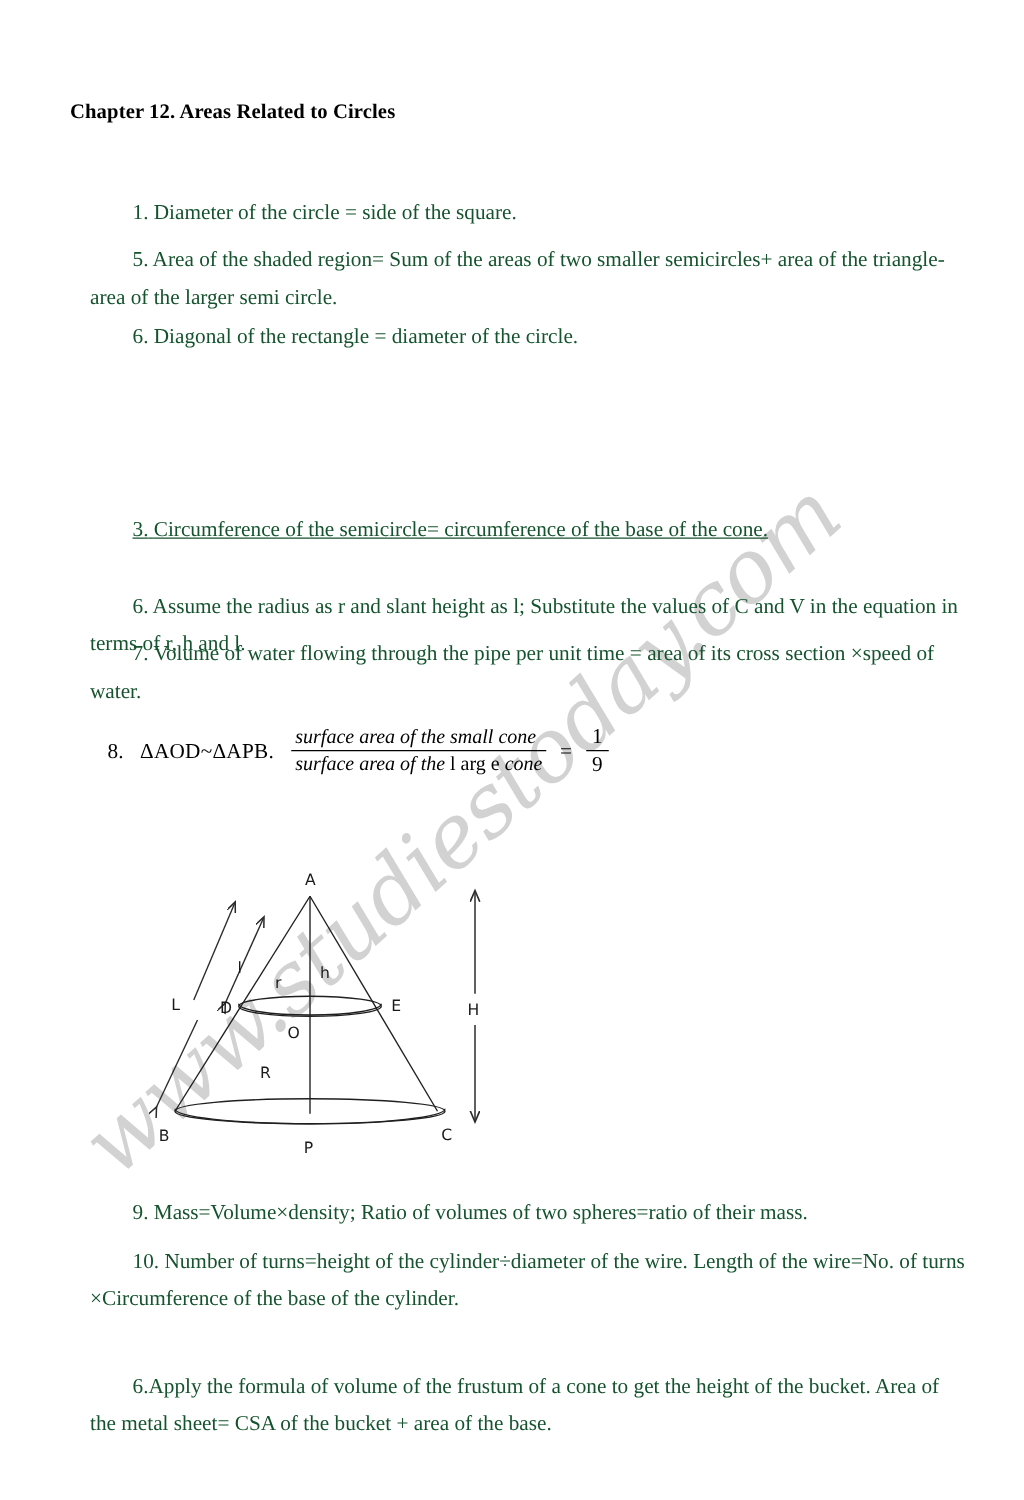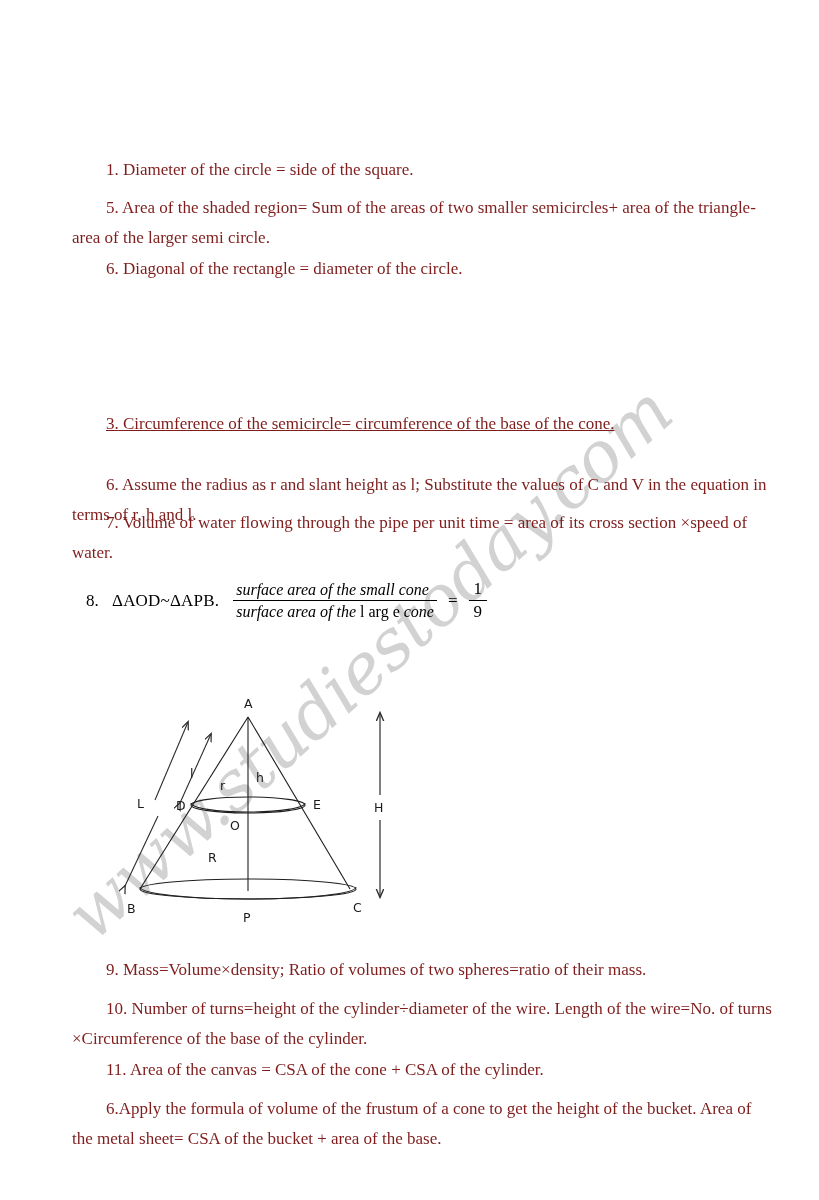--- a/index.html
+++ b/index.html
@@ -52,21 +52,21 @@
   }
   #heading-12 { left: 56px; top: 79px; }
   #heading-13 { left: 53px; top: 333px; }
 
   
   .para {
     position: absolute;
     font-family: "Liberation Serif", "DejaVu Serif", serif;
     font-size: 17px;
     line-height: 30px;
-    color: #7f1d1d;
+    color: #14532d;
     z-index: 4;
   }
   .para .ind { display: inline-block; width: 34px; }
 
   #p-12-1 { left: 72px; top: 155px; width: 700px; }
   #p-12-5 { left: 72px; top: 193px; width: 690px; }
   #p-12-6 { left: 72px; top: 254px; width: 700px; }
 
   #p-13-3 { left: 72px; top: 409px; width: 700px; text-decoration: underline; }
   #p-13-6 { left: 72px; top: 447px; width: 700px; margin-top: 23px; }
@@ -144,20 +144,21 @@
     fill: #1a1a1a;
   }
 </style>
 </head>
 <body>
 
 <div class="page">
 
   <div class="watermark">www.studiestoday.com</div>
 
+  <div class="chapter-heading" id="heading-12">Chapter 12. Areas Related to Circles</div>
 
   <div class="para" id="p-12-1">
     <span class="ind"></span><span>1.</span>
     <span>Diameter of the circle = side of the square.</span>
   </div>
 
   <div class="para" id="p-12-5">
     <span class="ind"></span><span>5.</span>
     <span>Area of the shaded region= Sum of the areas of two smaller semicircles+ area of the triangle-area of the larger semi circle.</span>
   </div>
@@ -257,22 +258,18 @@
   <div class="para" id="p-13-9">
     <span class="ind"></span><span>9.</span>
     <span>Mass=Volume×density; Ratio of volumes of two spheres=ratio of their mass.</span>
   </div>
 
   <div class="para" id="p-13-10">
     <span class="ind"></span><span>10.</span>
     <span>Number of turns=height of the cylinder÷diameter of the wire. Length of the wire=No. of turns ×Circumference of the base of the cylinder.</span>
   </div>
 
-  <div class="para" id="p-13-11">
-    <span class="ind"></span><span>11.</span>
-    <span>Area of the canvas = CSA of the cone + CSA of the cylinder.</span>
-  </div>
 
   <div class="para" id="p-13-12">
     <span class="ind"></span><span>6.</span><span>Apply the formula of volume of the frustum of a cone to get the height of the bucket. Area of the metal sheet= CSA of the bucket + area of the base.</span>
   </div>
 
 </div>
 
 </body></html>

